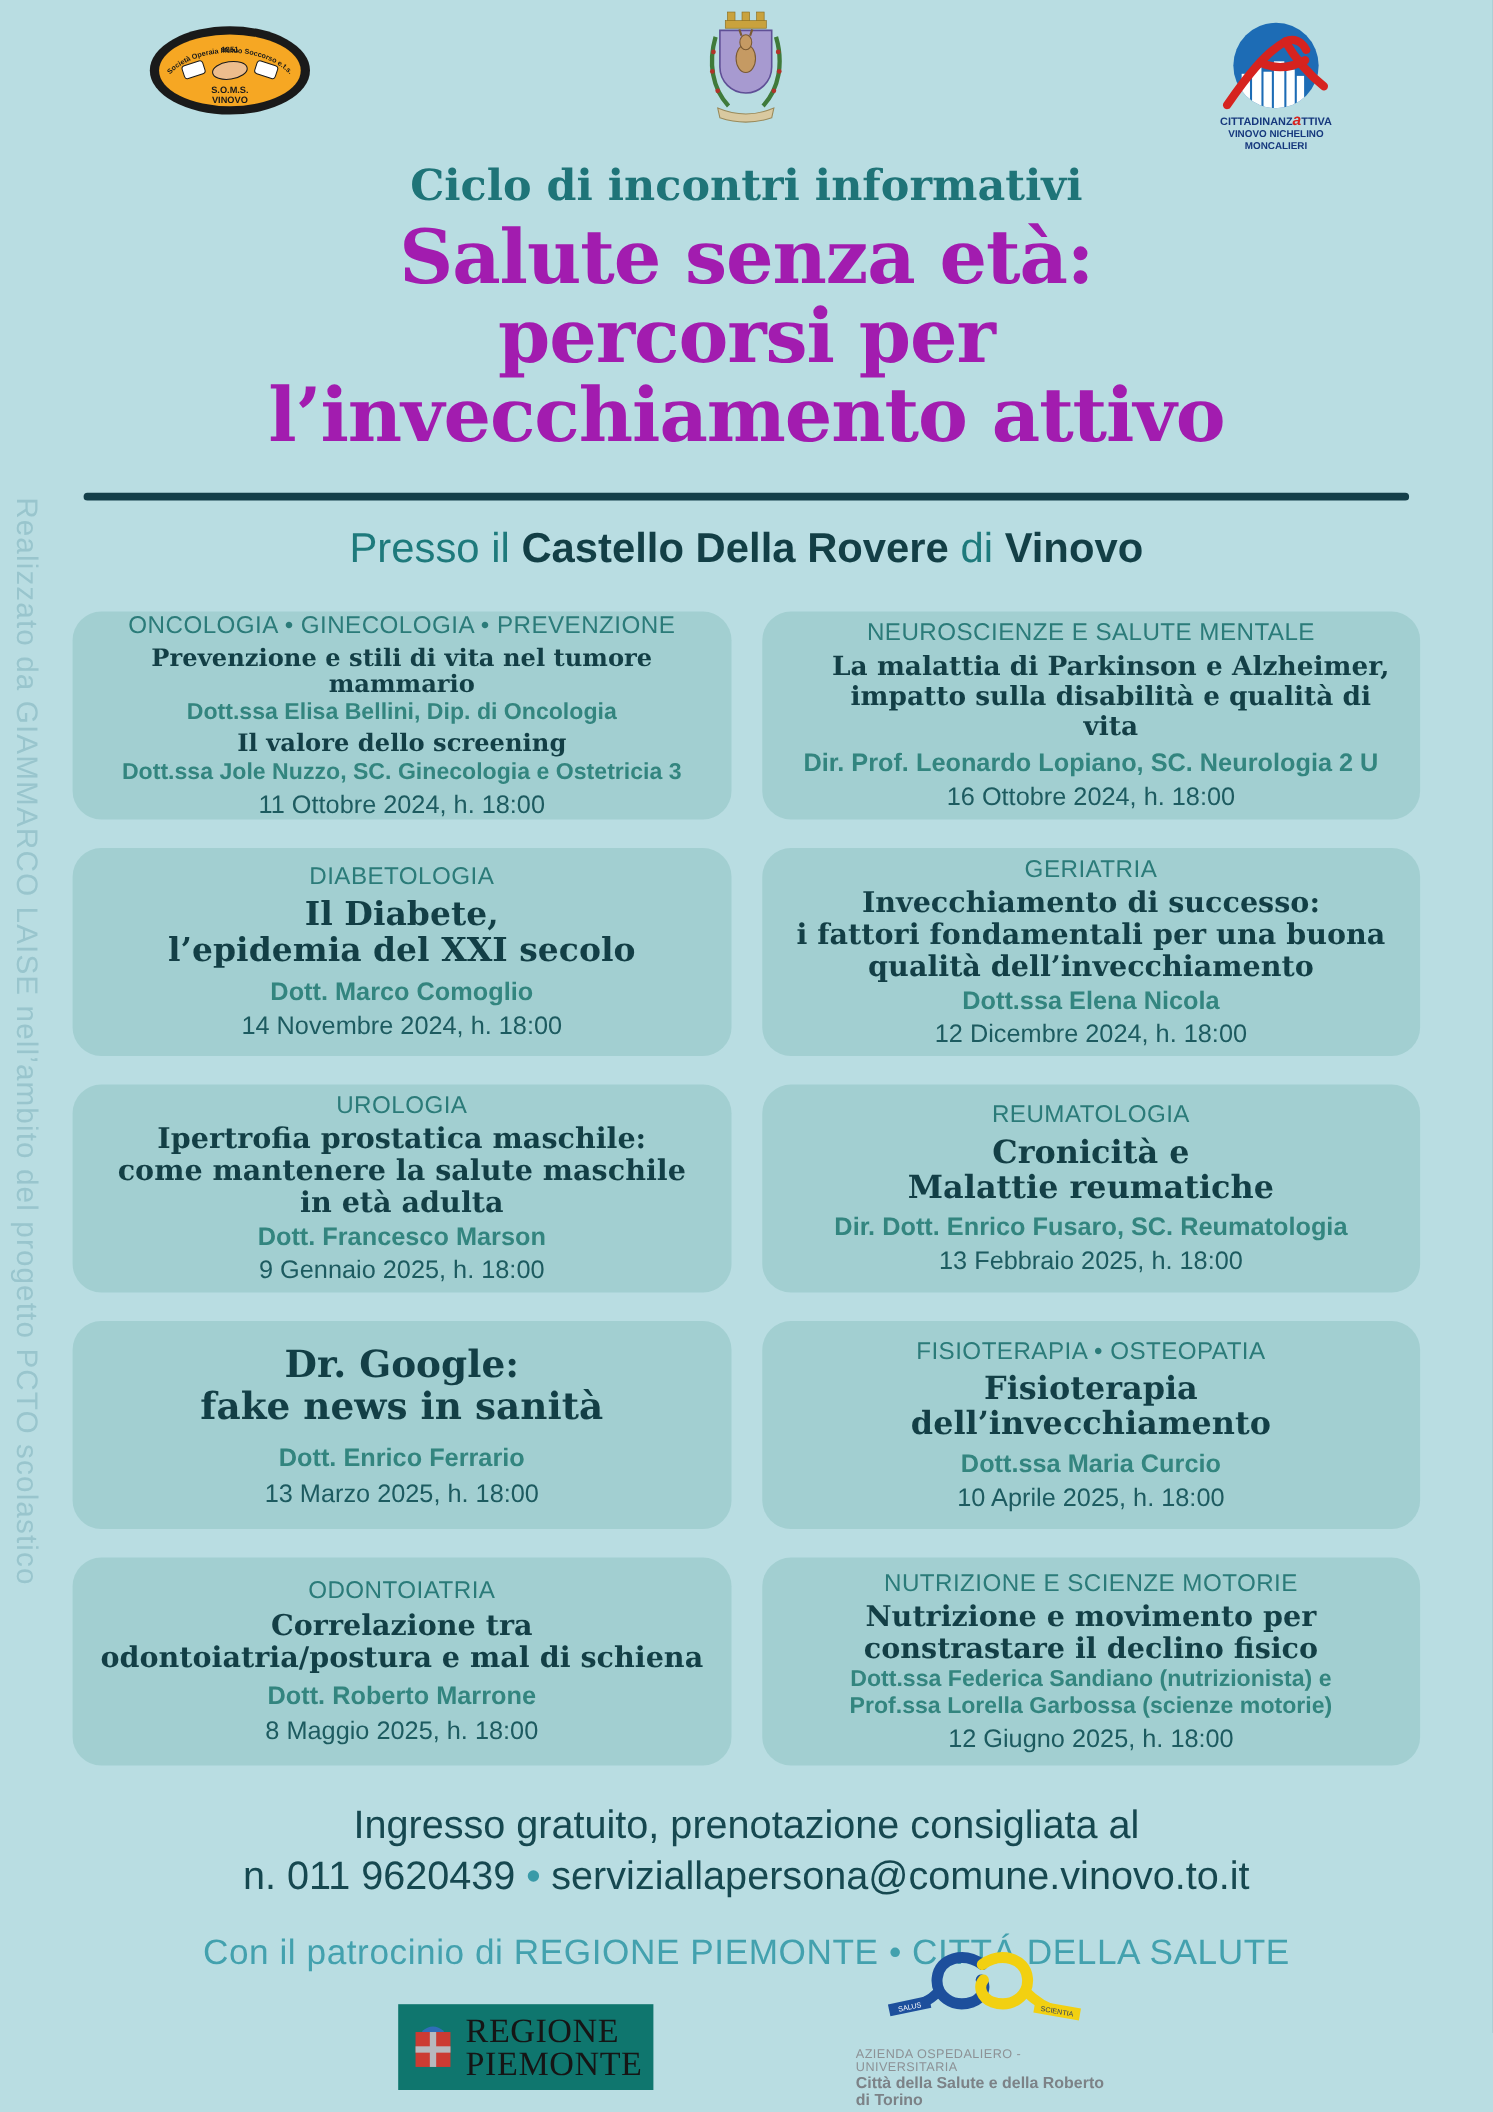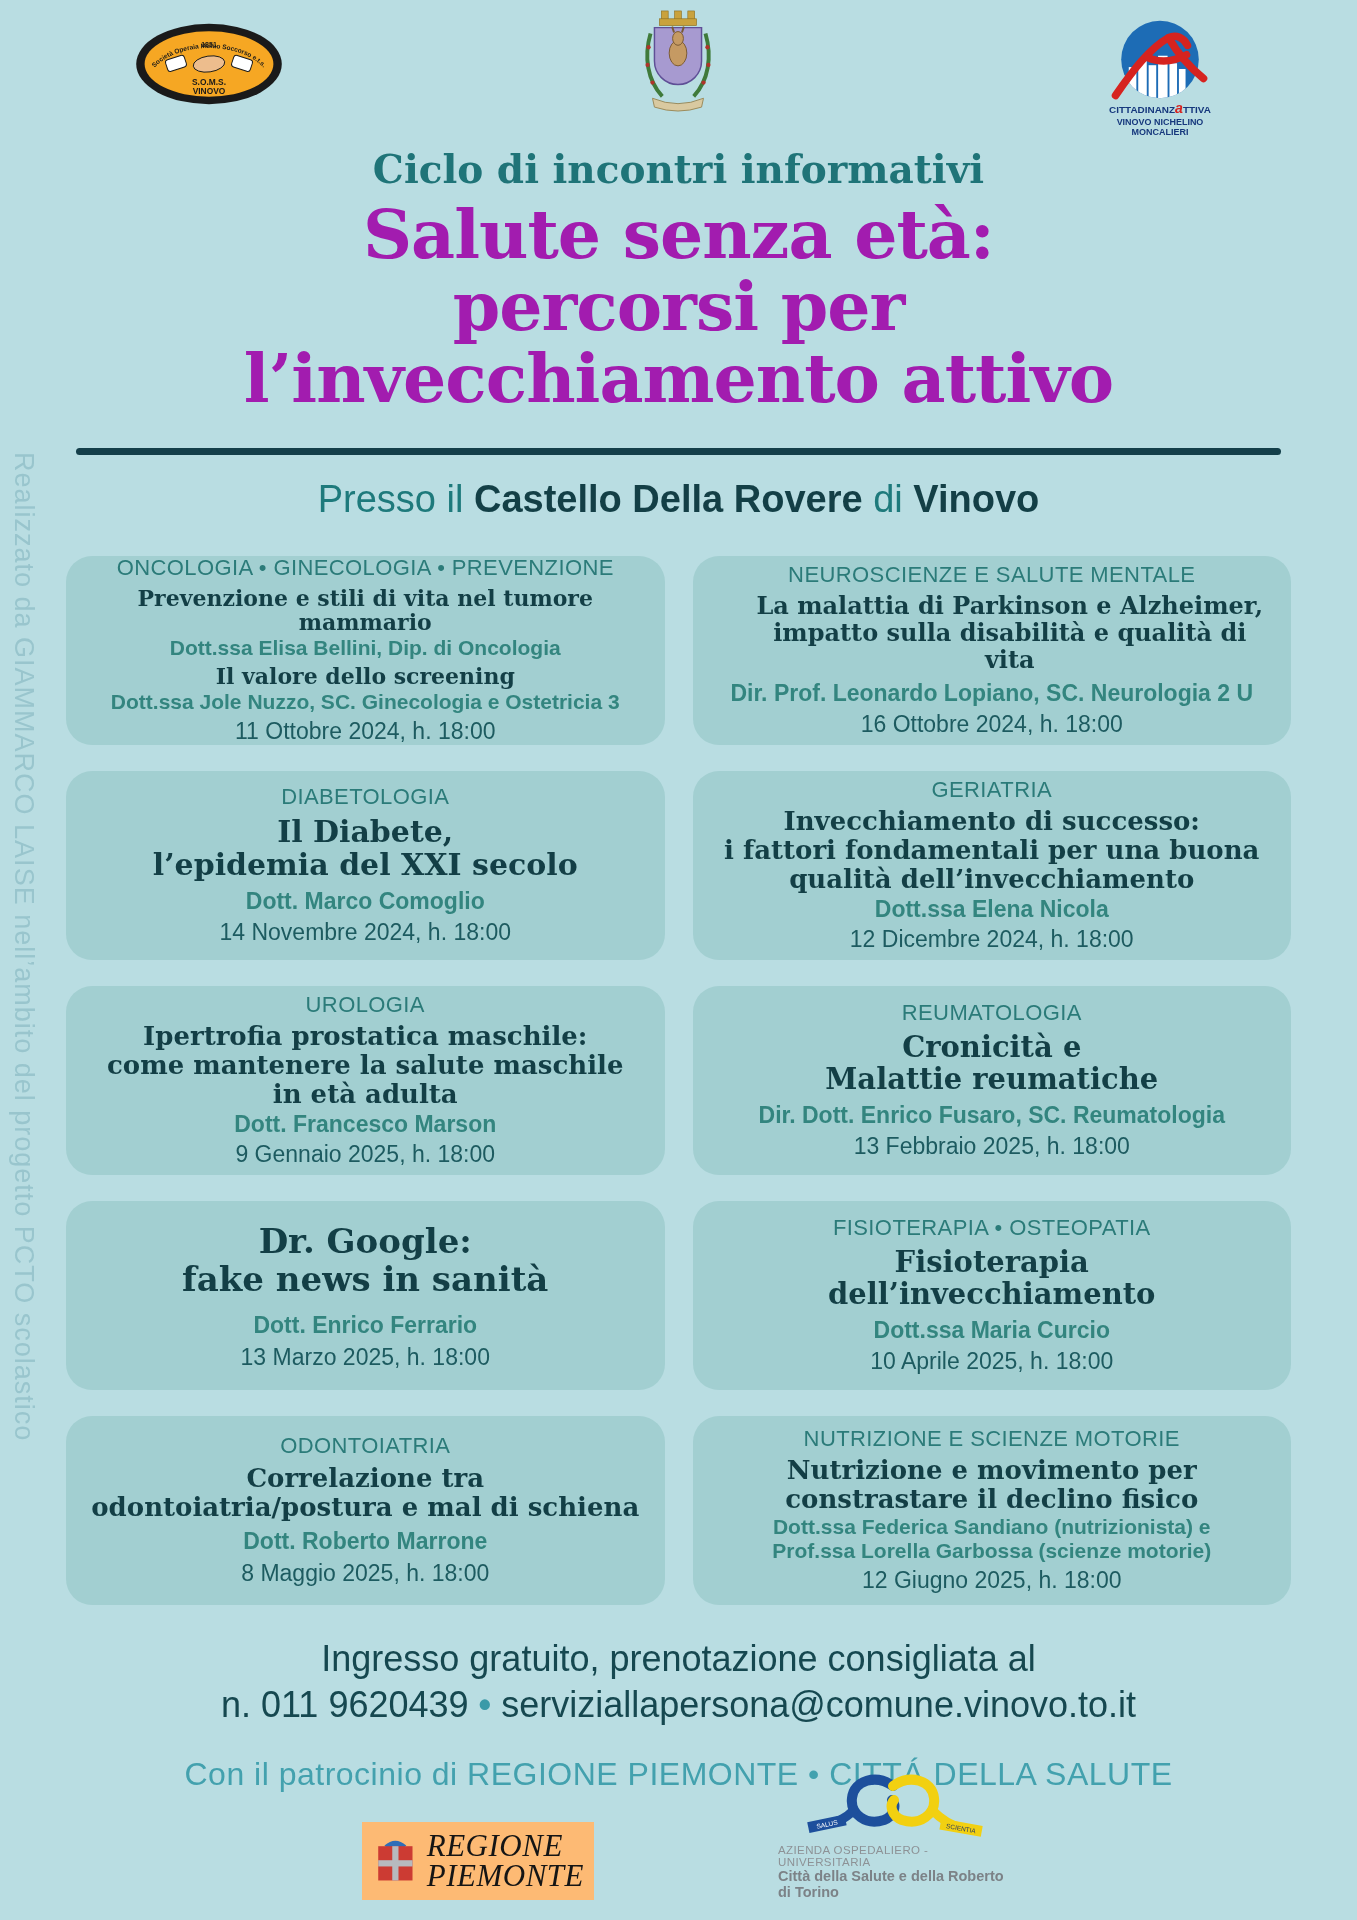--- a/index.html
+++ b/index.html
@@ -108,32 +108,32 @@
   }
   .footer-line2 .dot { color: #3a9aa8; font-weight: bold; }
   .patronage {
     position: absolute; top: 1756px; width: 100%; text-align: center;
     font-size: 32px; font-weight: 500; letter-spacing: .5px; color: #43a1ae;
   }
 
   
   .logo-regione {
     position: absolute; left: 362px; top: 1822px;
-    width: 232px; height: 78px; background: #fdba74;
-    display: flex; align-items: center; gap: 8px; padding: 6px 10px; font-style: italic;
+    width: 232px; height: 78px; background: #0f766e;
+    display: flex; align-items: center; gap: 8px; padding: 6px 10px;
   }
   .regione-text {
     font-family: "Liberation Serif", serif; font-size: 31px;
     line-height: .97; color: #151515; letter-spacing: .5px;
   }
   .logo-salute {
     position: absolute; left: 778px; top: 1772px; width: 230px;
     display: flex; flex-direction: column; align-items: center;
   }
-  .salute-l1 { font-size: 11.5px; letter-spacing: .4px; color: #8d9296; margin-top: 0; }
+  .salute-l1 { font-size: 11.5px; letter-spacing: .4px; color: #8d9296; margin-top: 18px; }
   .salute-l2 { font-size: 14.5px; font-weight: bold; color: #7c8287; }
 </style>
 </head>
 <body>
 
 <div class="page">
 
   <div class="watermark">Realizzato da GIAMMARCO LAISE nell’ambito del progetto PCTO scolastico</div>
 
   <div class="logo-soms">

